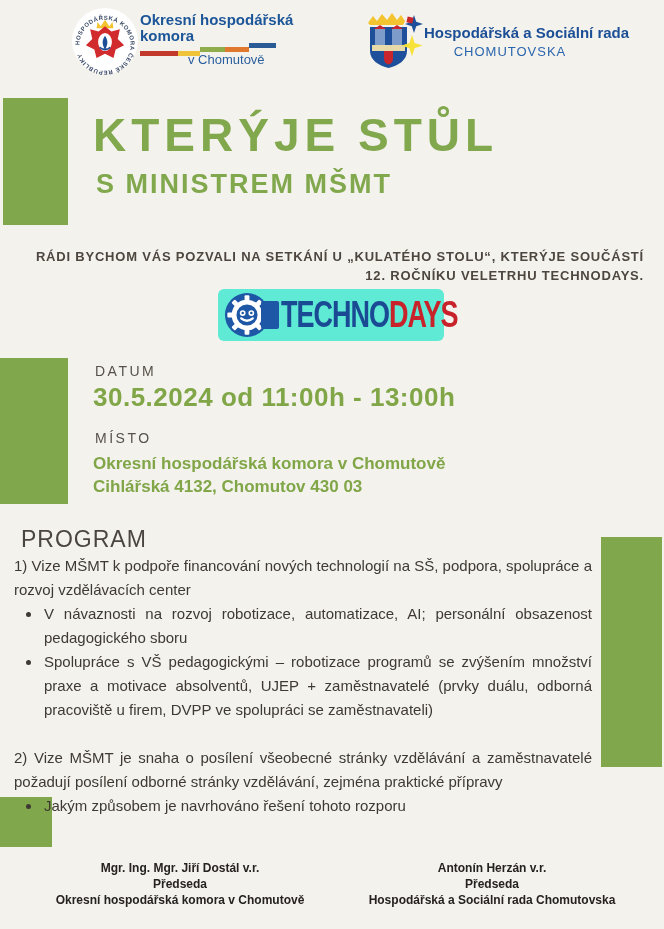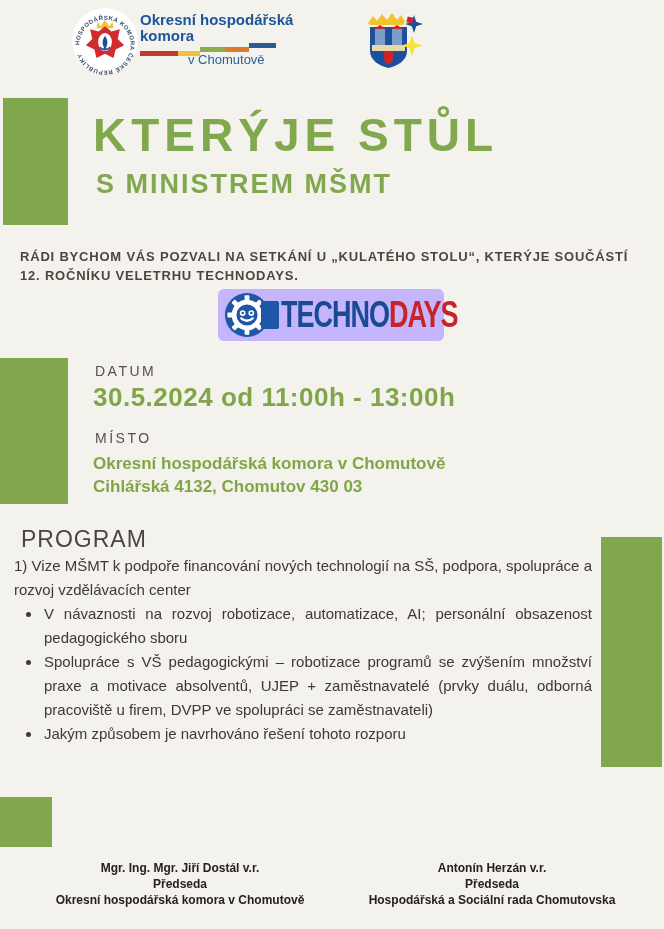--- a/index.html
+++ b/index.html
@@ -30,25 +30,25 @@
   .gb2{left:0;top:358px;width:68px;height:146px;}
   .gb3{left:601px;top:537px;width:61px;height:230px;}
   .gb4{left:0;top:797px;width:52px;height:50px;}
   
   .title{position:absolute;left:93px;top:108px;font-size:46px;font-weight:800;
          letter-spacing:5px;color:#82a84e;white-space:nowrap;}
   .subtitle{position:absolute;left:96px;top:169px;font-size:27px;font-weight:bold;
             letter-spacing:2px;color:#82a84e;white-space:nowrap;}
   
   .invite{position:absolute;left:20px;top:247px;width:624px;margin:0;
-          text-align:left;font-size:13px;font-weight:bold;letter-spacing:0.8px;
+          text-align:right;font-size:13px;font-weight:bold;letter-spacing:0.8px;
           line-height:19px;color:#4c463f;}
   
   .td-box{position:absolute;left:218px;top:289px;width:226px;height:52px;
-          background:#c4b5fd;border-radius:6px;display:flex;align-items:center;
+          background:#5eead4;border-radius:6px;display:flex;align-items:center;
           padding:0 6px;box-sizing:border-box;}
   .td-gear{width:46px;height:46px;flex:0 0 auto;}
   .td-strip{width:18px;height:28px;background:#1d57a5;border-radius:2px;
             margin-left:-9px;flex:0 0 auto;}
   .td-text{display:inline-block;transform:scaleY(1.35);transform-origin:center;
            font-size:27px;font-weight:bold;letter-spacing:-1px;white-space:nowrap;
            margin-left:2px;}
   .td-techno{color:#1b4a94;}
   .td-days{color:#c8232b;}
   
@@ -119,20 +119,22 @@
     <rect x="11" y="22" width="10" height="16" fill="#7d9cc9"></rect>
     <rect x="28" y="22" width="10" height="16" fill="#7d9cc9"></rect>
     <path fill="#c9252c" d="M10 22 l6-4 6 4 z"></path>
     <path fill="#c9252c" d="M27 22 l6-4 6 4 z"></path>
     <rect x="8" y="38" width="33" height="6" fill="#e8d9a8"></rect>
     <path fill="#c9252c" d="M20 44 h9 v8 c0 3-2 5-4.5 5.5 C22 57 20 55 20 52 z"></path>
     <path fill="#1e4f9b" d="M50 8 l2.2 6.8 6.8 2.2 -6.8 2.2 -2.2 6.8 -2.2-6.8 -6.8-2.2 6.8-2.2 z"></path>
     <path fill="#f7e23b" d="M48 28 l2.6 8 8 2.6 -8 2.6 -2.6 8 -2.6-8 -8-2.6 8-2.6 z"></path>
     <rect x="43" y="10" width="6" height="6" fill="#c9252c" transform="rotate(12 46 13)"></rect>
   </svg>
+  <div class="rname">Hospodářská a Sociální rada</div>
+  <div class="rregion">CHOMUTOVSKA</div>
 
   <div class="gblock gb1"></div>
   <div class="gblock gb2"></div>
   <div class="gblock gb3"></div>
   <div class="gblock gb4"></div>
 
   <div class="title">KTERÝJE STŮL</div>
   <div class="subtitle">S MINISTREM MŠMT</div>
 
   <p class="invite">RÁDI BYCHOM VÁS POZVALI NA SETKÁNÍ U „KULATÉHO STOLU“, KTERÝJE SOUČÁSTÍ 12. ROČNÍKU VELETRHU TECHNODAYS.</p>
@@ -169,20 +171,21 @@
   <div class="misto-line misto1">Okresní hospodářská komora v Chomutově</div>
   <div class="misto-line misto2">Cihlářská 4132, Chomutov 430 03</div>
 
   <div class="prog-head">PROGRAM</div>
   <div class="prog-body">
     <p>1) Vize MŠMT k podpoře financování nových technologií na SŠ, podpora, spolupráce a rozvoj vzdělávacích center</p>
     <ul>
       <li>V návaznosti na rozvoj robotizace, automatizace, AI; personální obsazenost pedagogického sboru</li>
       <li>Spolupráce s VŠ pedagogickými – robotizace programů se zvýšením množství praxe a motivace absolventů, UJEP + zaměstnavatelé (prvky duálu, odborná pracoviště u firem, DVPP ve spolupráci se zaměstnavateli)</li>
     </ul>
+    <p class="part2">2) Vize MŠMT je snaha o posílení všeobecné stránky vzdělávání a zaměstnavatelé požadují posílení odborné stránky vzdělávání, zejména praktické přípravy</p>
     <ul>
       <li>Jakým způsobem je navrhováno řešení tohoto rozporu</li>
     </ul>
   </div>
 
 
   <div class="sig sig-left">
     <div>Mgr. Ing. Mgr. Jiří Dostál v.r.</div>
     <div>Předseda</div>
     <div>Okresní hospodářská komora v Chomutově</div>

